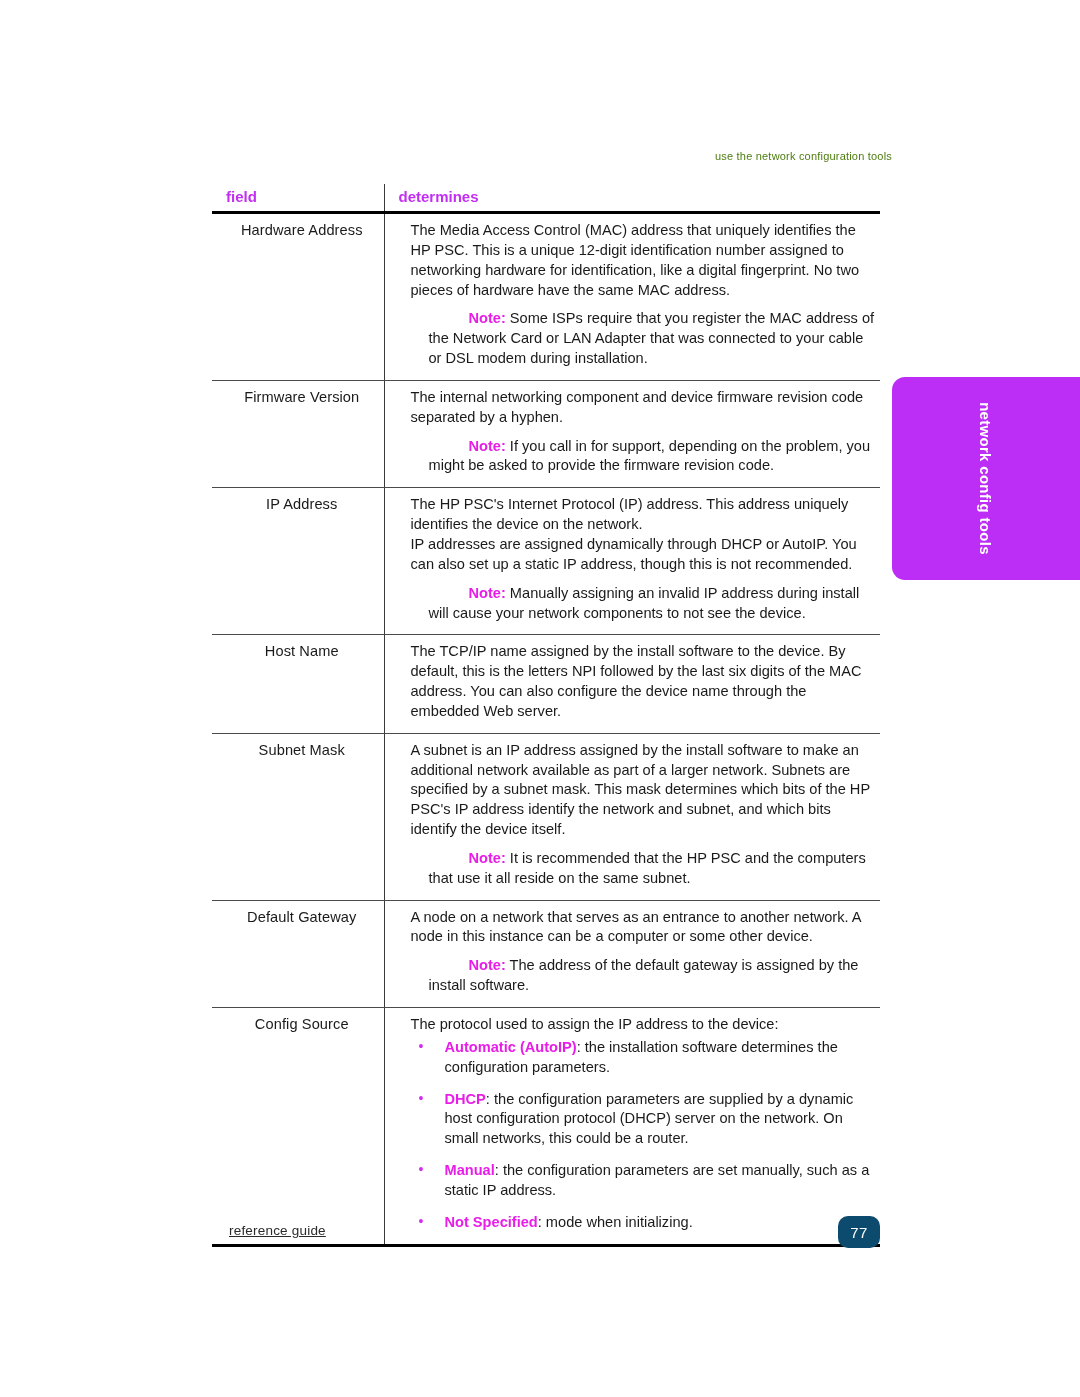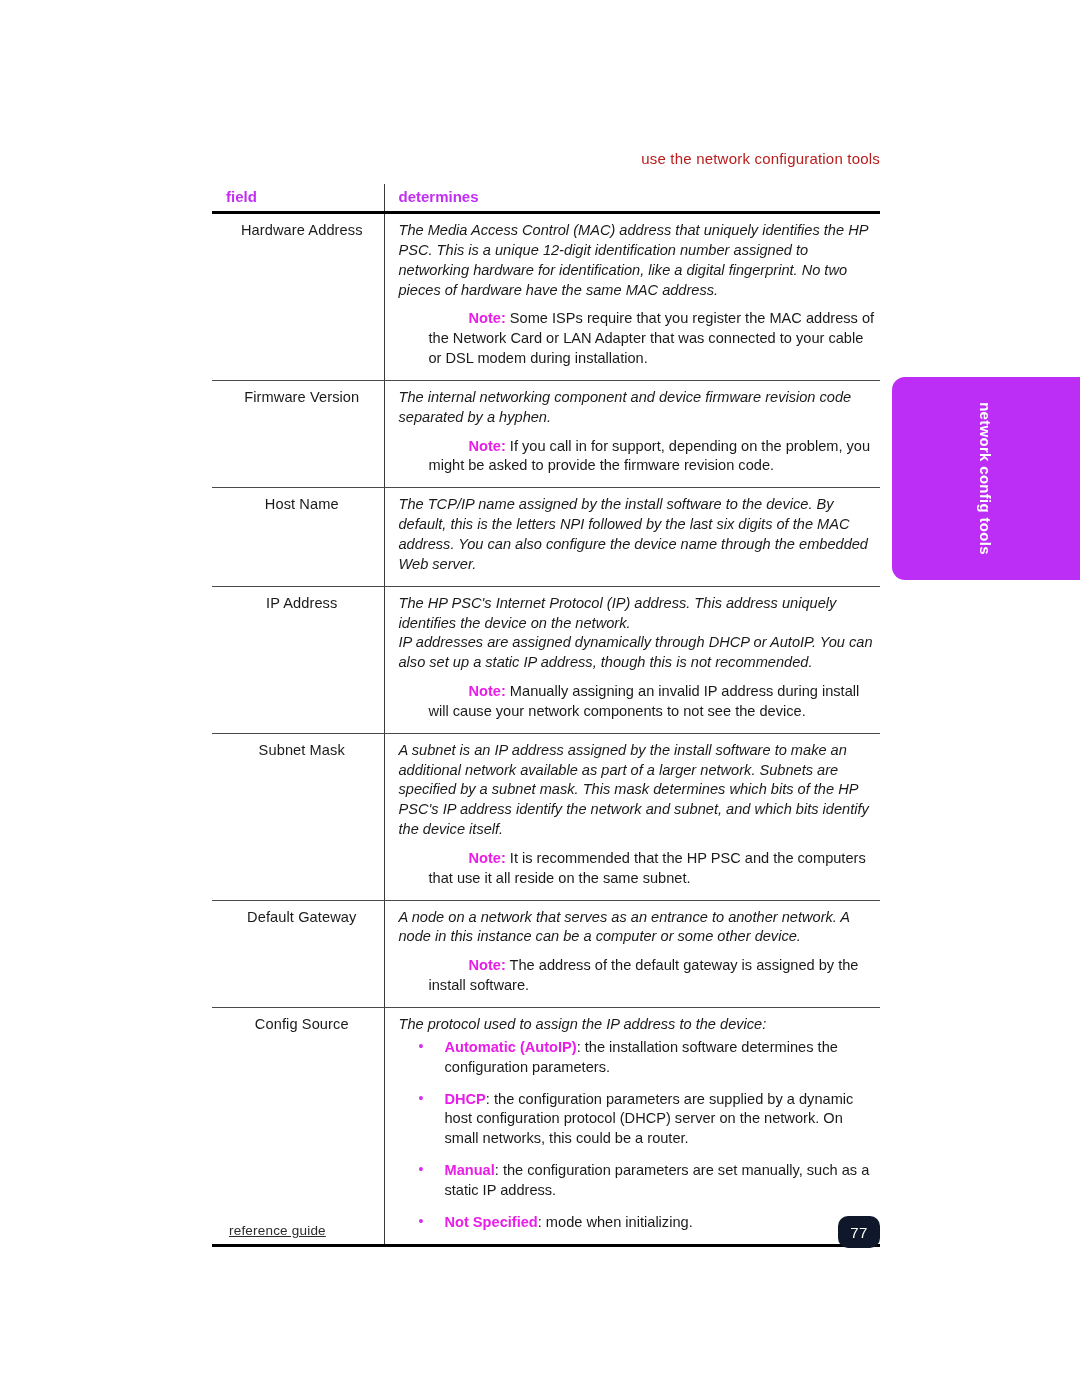--- a/index.html
+++ b/index.html
@@ -8,25 +8,25 @@
     background:#ffffff;
     font-family:"Liberation Sans", sans-serif;
     color:#1a1a1a;
     overflow:hidden;
   }
   .page { position:relative; width:1080px; height:1397px; background:#fff; }
 
   
   .running-header {
     position:absolute;
-    left:210px; top:150px; width:670px;
+    left:222px; top:150px; width:670px;
     text-align:right;
-    font-size:15px;
+    font-size:11px;
     letter-spacing:.2px;
-    color:#b91c1c;
+    color:#4d7c0f;
   }
 
   
   .side-tab {
     position:absolute;
     left:892px; top:377px;
     width:188px; height:203px;
     background:#bc2ef5;
     border-top-left-radius:13px;
     border-bottom-left-radius:13px;
@@ -76,21 +76,21 @@
     font-size:14.6px;
     line-height:1.36;
     color:#1a1a1a;
     padding:7px 6px 11px 14px;
     border-bottom:1.3px solid #4a4a4a;
   }
   tbody tr:last-child td { border-bottom:none; }
   tbody td.field { letter-spacing:.1px; white-space:nowrap;text-align:center; }
   tbody td.desc  { border-left:1.2px solid #3a3a3a; padding-left:14px; padding-right:2px; }
 
-  .para { margin:0 0 0 0;font-style:italic; }
+  .para { margin:0 0 0 12px; }
   .para + .para { margin-top:0; }
 
   .note {
     margin-top:9px;
     margin-left:30px;
     text-indent:0;
   }
   .note-label {
     color:#e81ee8;
     font-weight:bold;
@@ -120,21 +120,21 @@
     left:229px; top:1223px;
     font-size:13.5px;
     color:#2b2b2b;
     letter-spacing:.2px;
     text-decoration:underline;
   }
   .page-number-box {
     position:absolute;
     left:838px; top:1216px;
     width:42px; height:32px;
-    background:#0f172a;
+    background:#0c4a6e;
     border-radius:10px;
     display:flex; align-items:center; justify-content:center;
     color:#ffffff;
     font-size:15px;
     letter-spacing:.4px;
   }
 </style>
 </head>
 <body>
 
@@ -167,31 +167,31 @@
             </td>
           </tr>
           <tr>
             <td class="field">Firmware Version</td>
             <td class="desc">
               <div class="para">The internal networking component and device firmware revision code separated by a hyphen.</div>
               <div class="note"><span class="note-label">Note:</span> <span>If you call in for support, depending on the problem, you might be asked to provide the firmware revision code.</span></div>
             </td>
           </tr>
           <tr>
-            <td class="field">Host Name</td>
-            <td class="desc">
-              <div class="para">The TCP/IP name assigned by the install software to the device. By default, this is the letters NPI followed by the last six digits of the MAC address. You can also configure the device name through the embedded Web server.</div>
-            </td>
-          </tr>
-          <tr>
             <td class="field">IP Address</td>
             <td class="desc">
               <div class="para">The HP PSC's Internet Protocol (IP) address. This address uniquely identifies the device on the network.</div>
               <div class="para">IP addresses are assigned dynamically through DHCP or AutoIP. You can also set up a static IP address, though this is not recommended.</div>
               <div class="note"><span class="note-label">Note:</span> <span>Manually assigning an invalid IP address during install will cause your network components to not see the device.</span></div>
+            </td>
+          </tr>
+          <tr>
+            <td class="field">Host Name</td>
+            <td class="desc">
+              <div class="para">The TCP/IP name assigned by the install software to the device. By default, this is the letters NPI followed by the last six digits of the MAC address. You can also configure the device name through the embedded Web server.</div>
             </td>
           </tr>
           <tr>
             <td class="field">Subnet Mask</td>
             <td class="desc">
               <div class="para">A subnet is an IP address assigned by the install software to make an additional network available as part of a larger network. Subnets are specified by a subnet mask. This mask determines which bits of the HP PSC's IP address identify the network and subnet, and which bits identify the device itself.</div>
               <div class="note"><span class="note-label">Note:</span> <span>It is recommended that the HP PSC and the computers that use it all reside on the same subnet.</span></div>
             </td>
           </tr>
           <tr>

